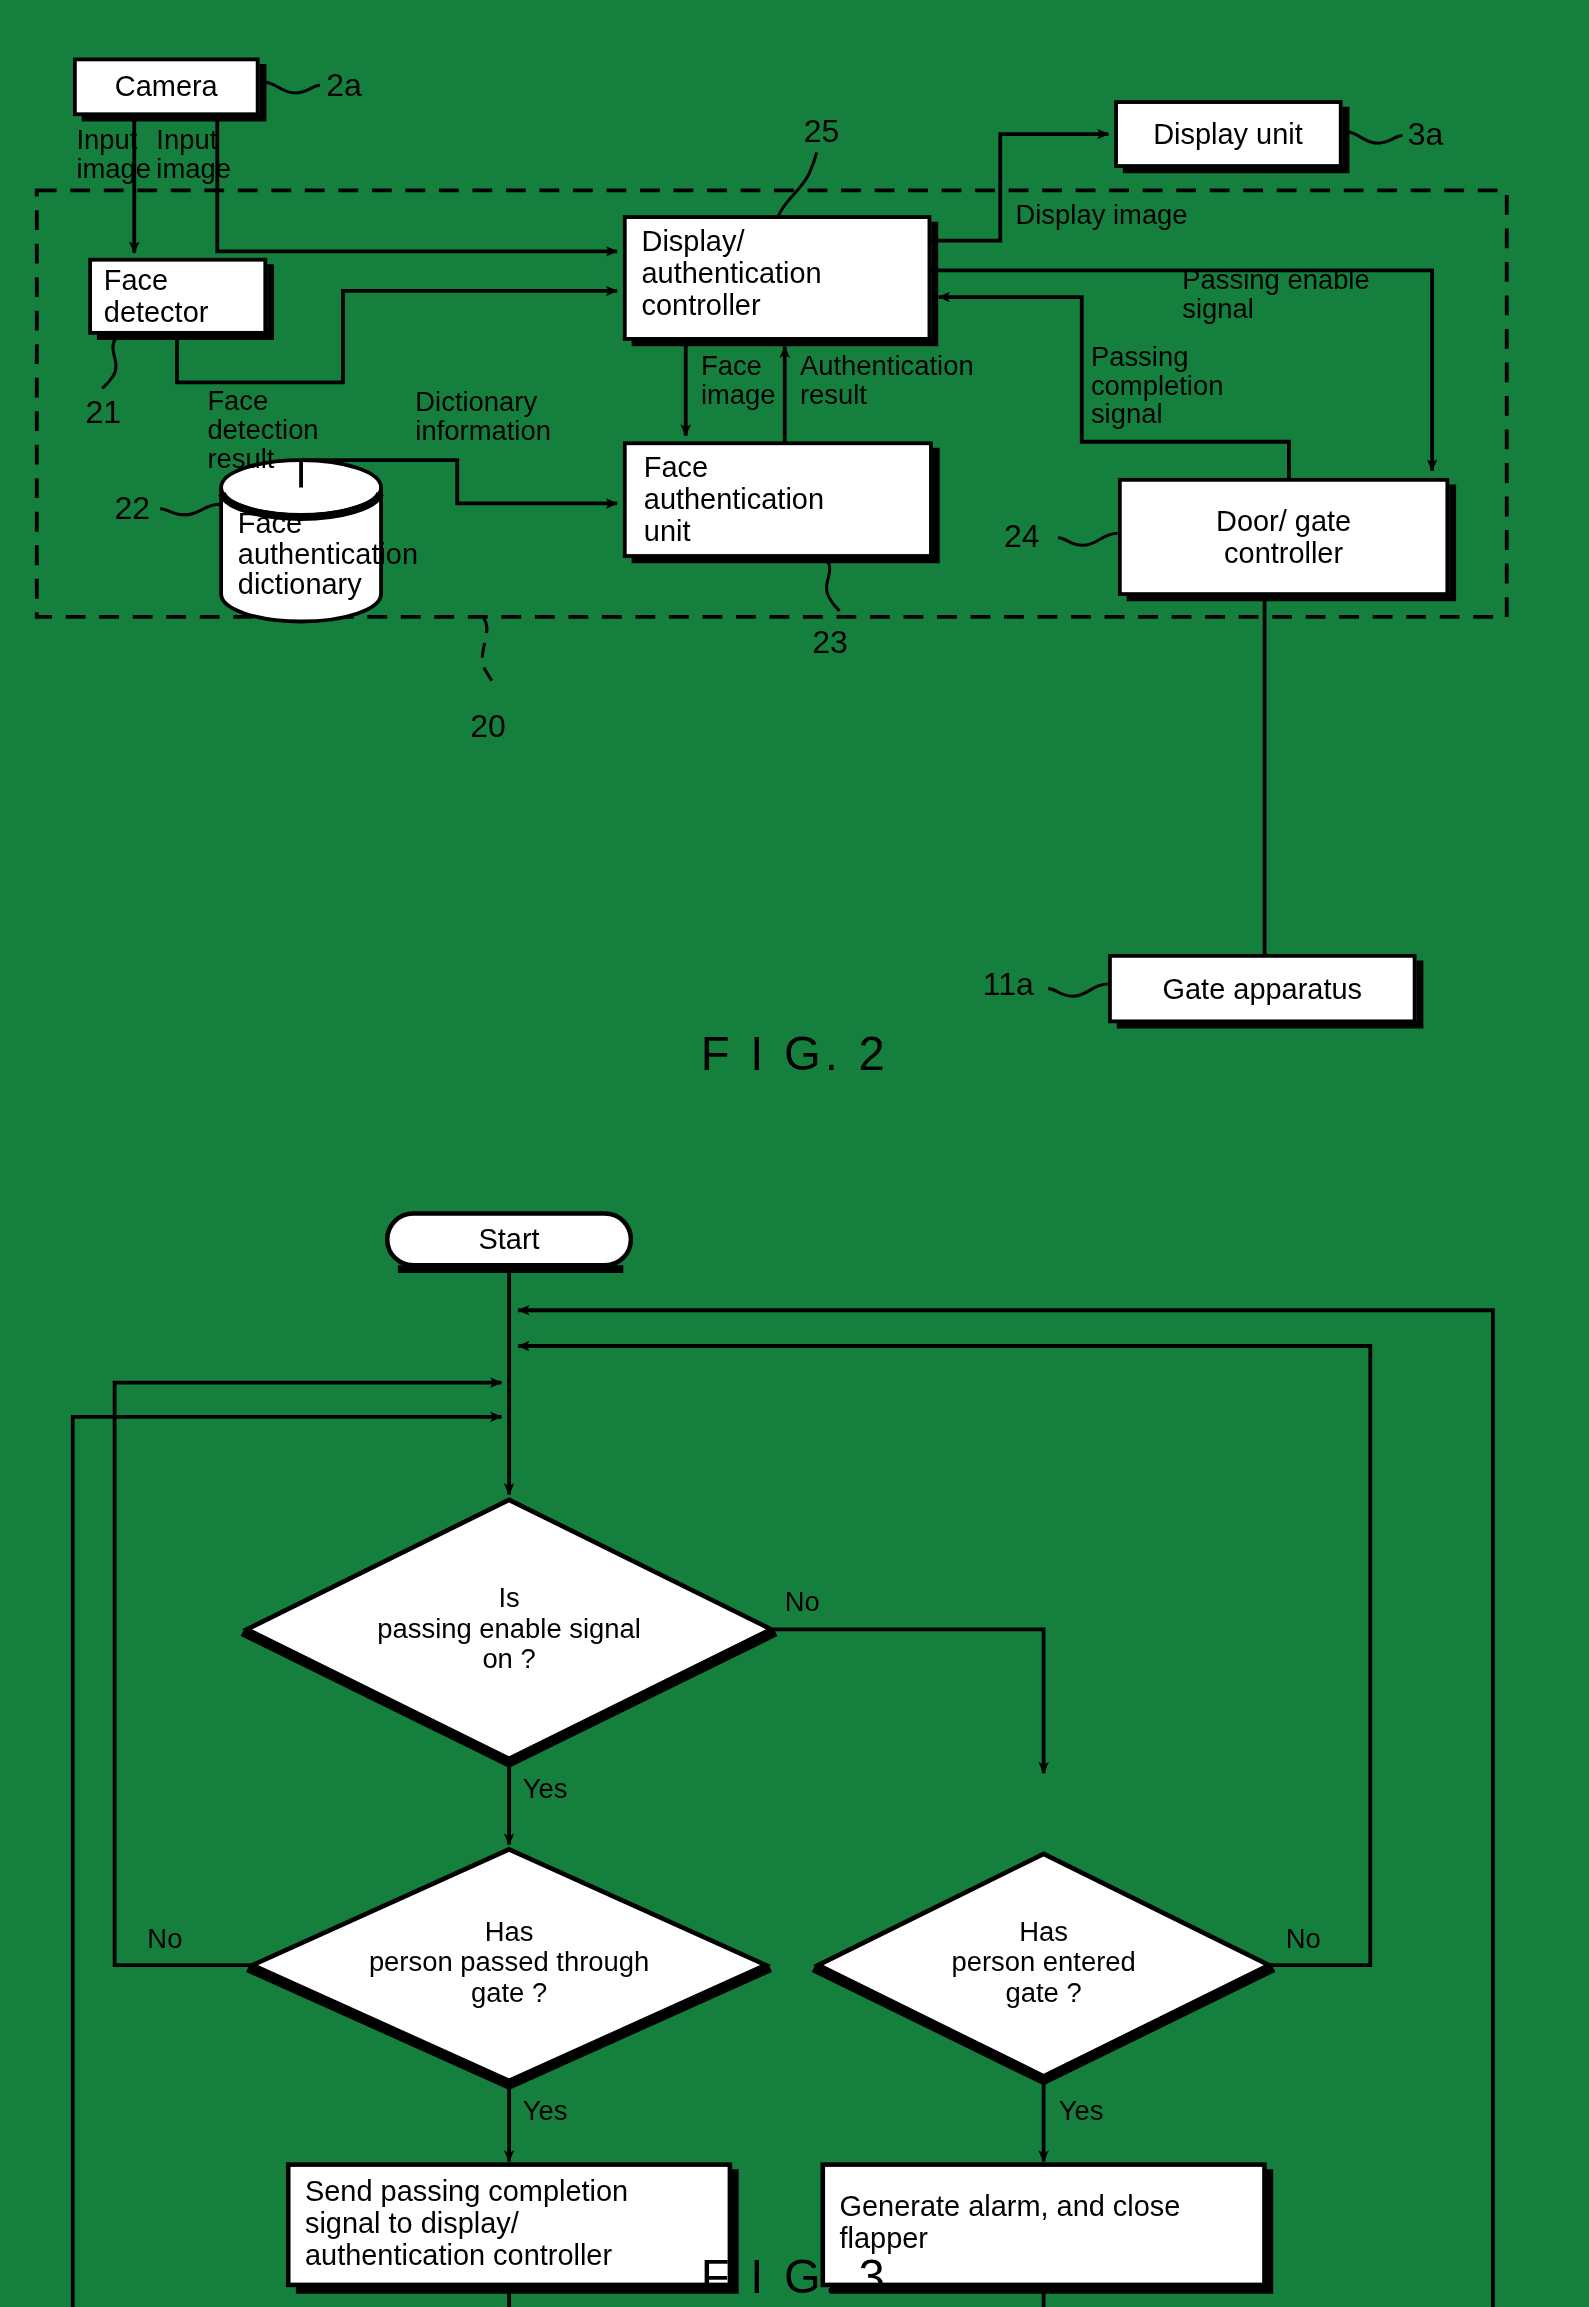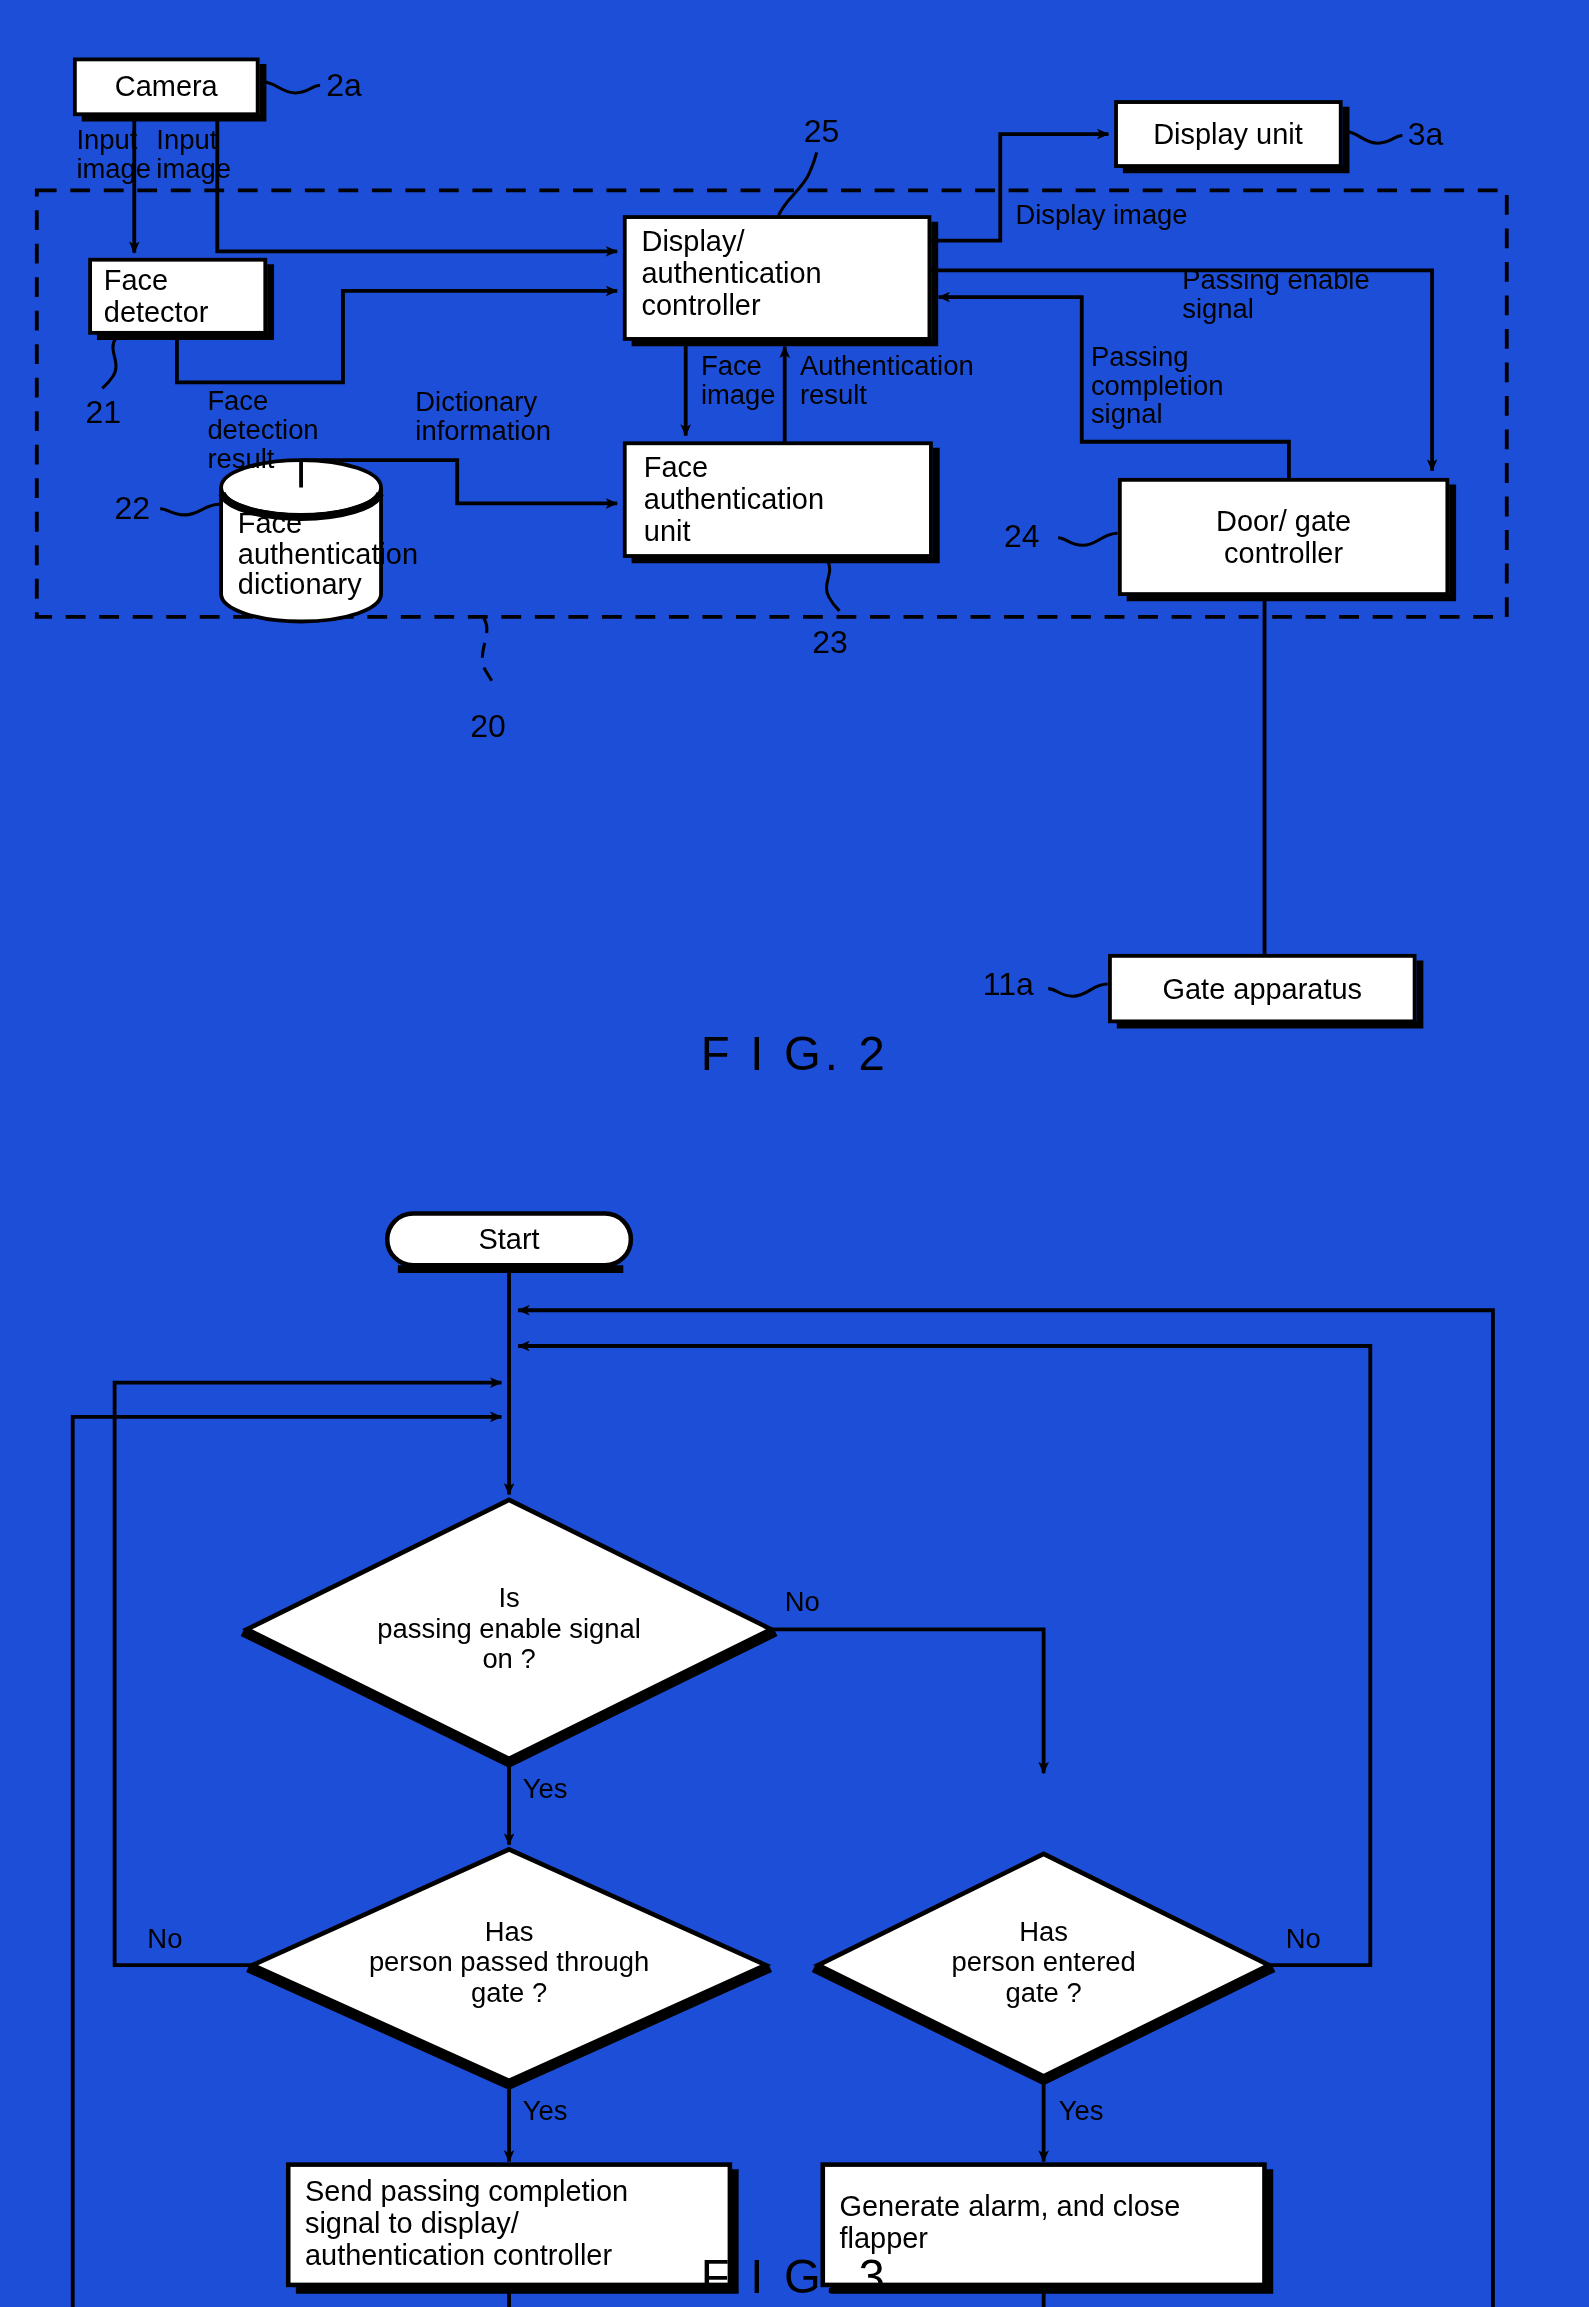--- a/index.html
+++ b/index.html
@@ -8,21 +8,21 @@
     background: #ffffff;
   }
   body {
     font-family: "Liberation Sans", sans-serif;
     color: #000000;
   }
   #page {
     position: relative;
     width: 1590px;
     height: 2307px;
-    background: #1d4ed8;
+    background: #15803d;
     overflow: hidden;
   }
   svg.fig {
     position: absolute;
     left: 0;
     top: 0;
   }
   .lbl {
     font-family: "Liberation Sans", sans-serif;
     fill: #000000;

